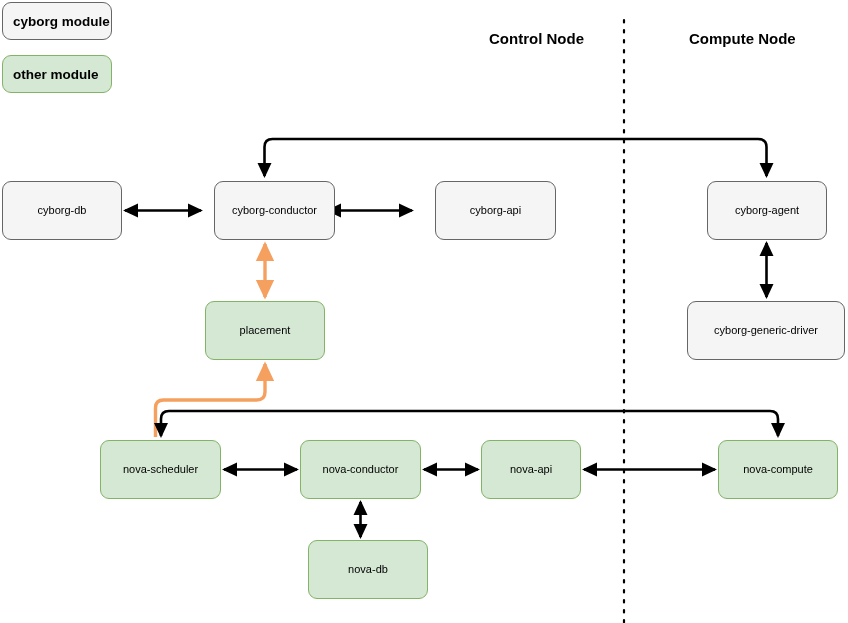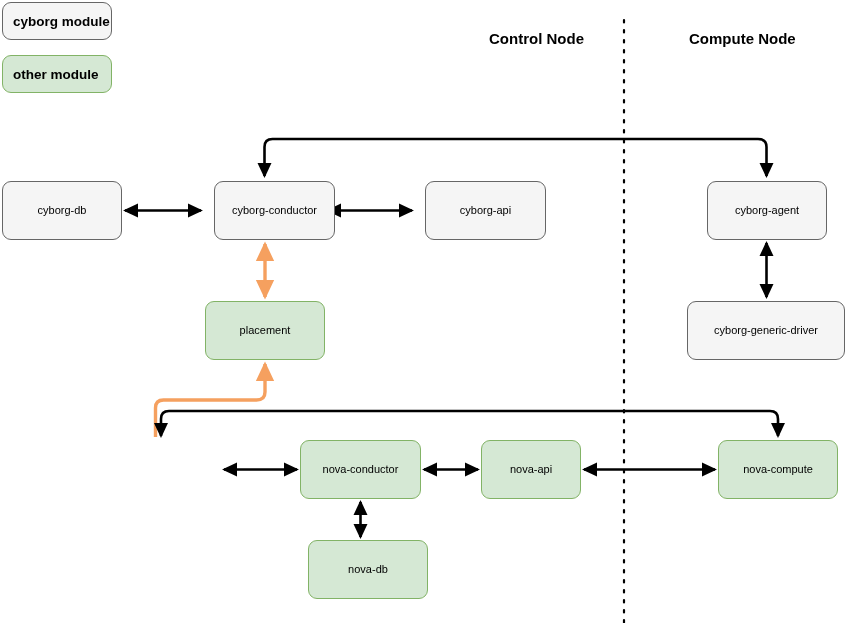--- a/index.html
+++ b/index.html
@@ -127,36 +127,39 @@
   <div class="node-header" style="left:689px; top:30px;">Compute Node</div>
 
   <div class="node cyborg" style="left:2px; top:181px; width:120px; height:59px;">
     <span>cyborg-db</span>
   </div>
 
   <div class="node cyborg" style="left:214px; top:181px; width:121px; height:59px;">
     <span>cyborg-conductor</span>
   </div>
 
-  <div class="node cyborg" style="left:425px; top:181px; width:121px; height:59px;">
+  <div class="node cyborg" style="left:435px; top:181px; width:121px; height:59px;">
     <span>cyborg-api</span>
   </div>
 
   <div class="node cyborg" style="left:707px; top:181px; width:120px; height:59px;">
     <span>cyborg-agent</span>
   </div>
 
   <div class="node cyborg" style="left:687px; top:301px; width:158px; height:59px;">
     <span>cyborg-generic-driver</span>
   </div>
 
   <div class="node other" style="left:205px; top:301px; width:120px; height:59px;justify-content:center;">
     <span>placement</span>
   </div>
 
+  <div class="node other" style="left:100px; top:440px; width:121px; height:59px;">
+    <span>nova-scheduler</span>
+  </div>
 
   <div class="node other" style="left:481px; top:440px; width:100px; height:59px;">
     <span>nova-api</span>
   </div>
 
   <div class="node other" style="left:300px; top:440px; width:121px; height:59px;">
     <span>nova-conductor</span>
   </div>
 
   <div class="node other" style="left:718px; top:440px; width:120px; height:59px;">

